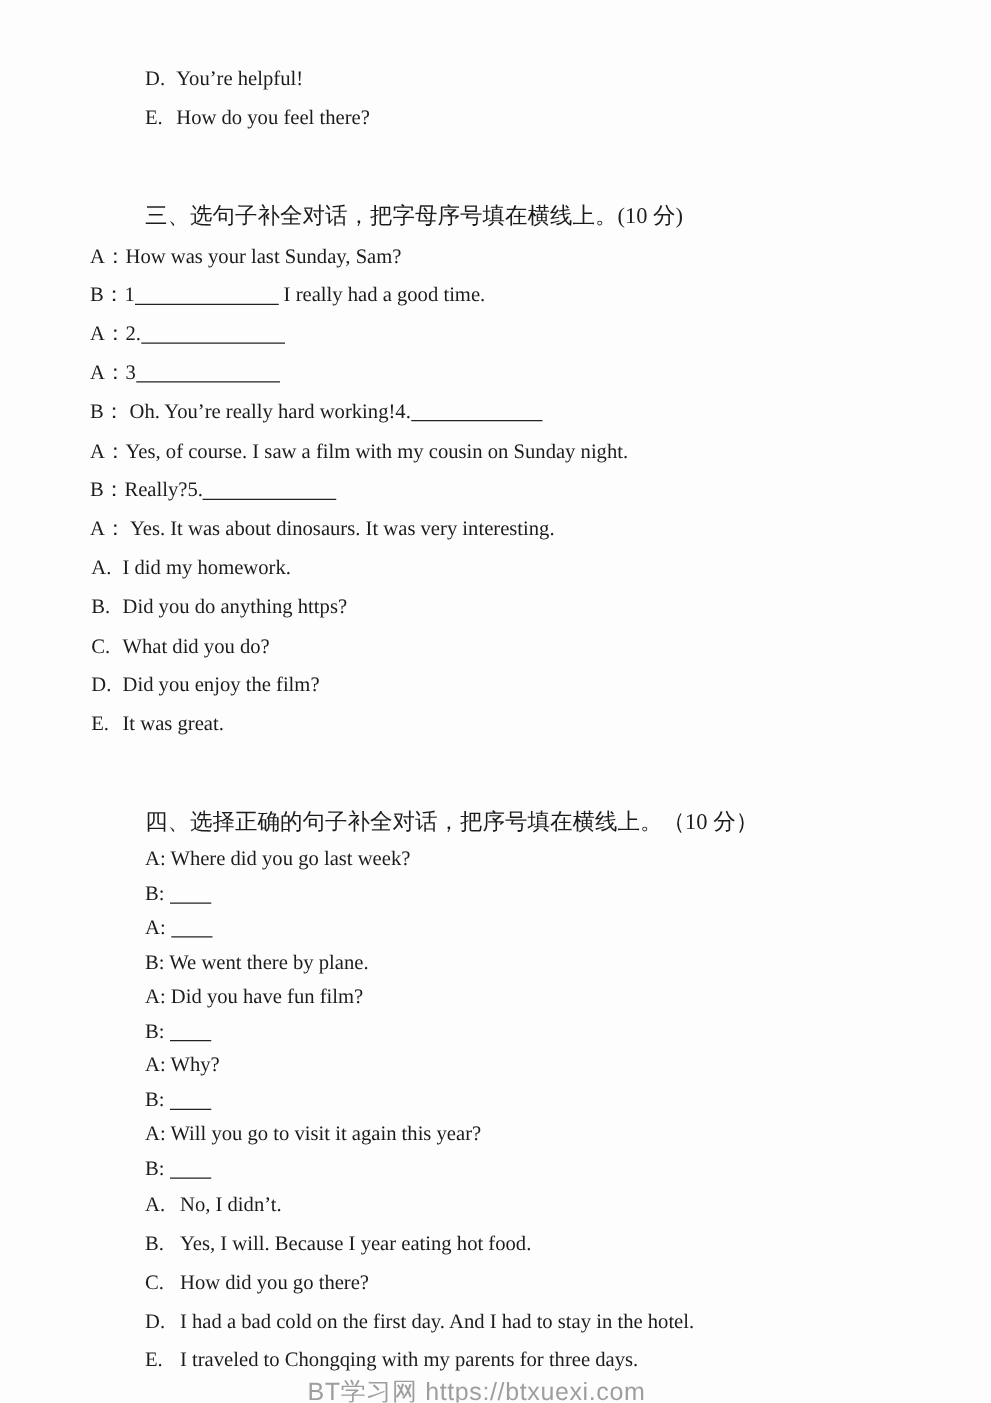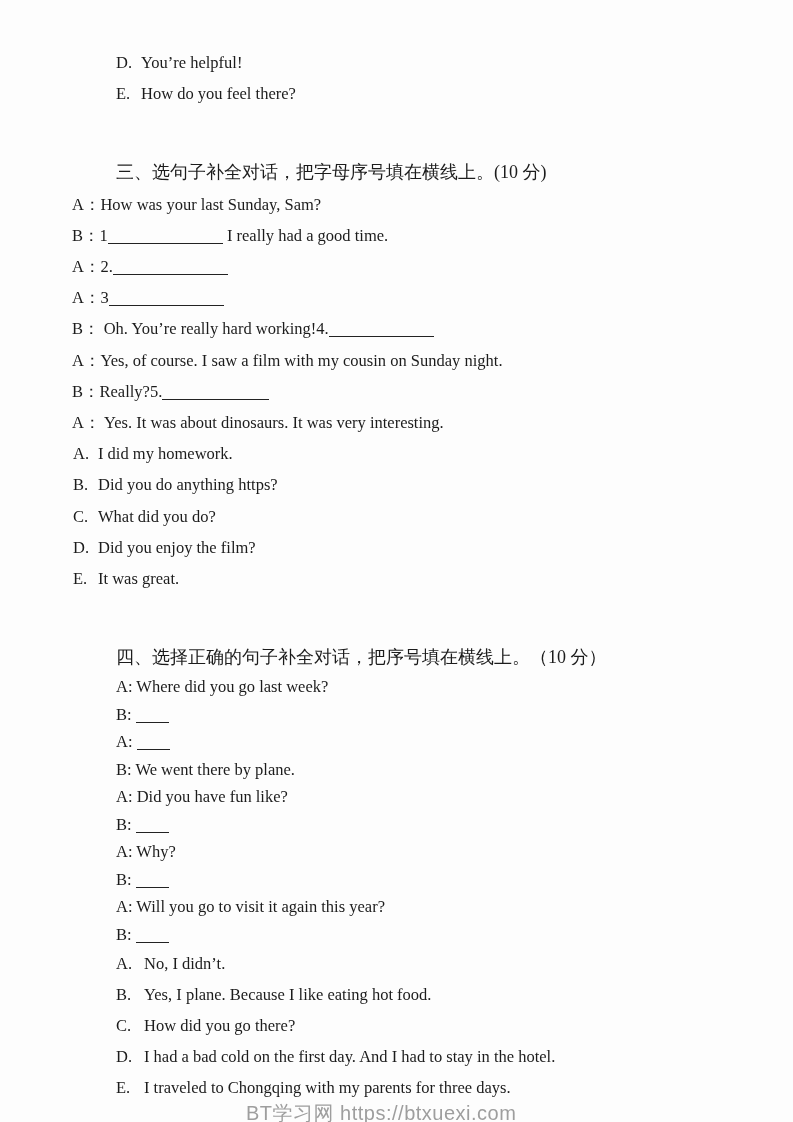--- a/index.html
+++ b/index.html
@@ -77,29 +77,29 @@
     <div class="ln lhA ind2"><span class="lab">C.</span><span>What did you do?</span></div>
     <div class="ln lhA ind2"><span class="lab">D.</span><span>Did you enjoy the film?</span></div>
     <div class="ln lhA ind2"><span class="lab">E.</span><span>It was great.</span></div>
 
     <div class="ln lhA ind0 hd">四、选择正确的句子补全对话，把序号填在横线上。（10 分）</div>
 
     <div class="ln lhB ind0"><span>A: Where did you go last week?</span></div>
     <div class="ln lhB ind0"><span>B: </span><span class="blank w33"></span></div>
     <div class="ln lhB ind0"><span>A: </span><span class="blank w33"></span></div>
     <div class="ln lhB ind0"><span>B: We went there by plane.</span></div>
-    <div class="ln lhB ind0"><span>A: Did you have fun like?</span></div>
+    <div class="ln lhB ind0"><span>A: Did you have fun film?</span></div>
     <div class="ln lhB ind0"><span>B: </span><span class="blank w33"></span></div>
     <div class="ln lhB ind0"><span>A: Why?</span></div>
     <div class="ln lhB ind0"><span>B: </span><span class="blank w33"></span></div>
     <div class="ln lhB ind0"><span>A: Will you go to visit it again this year?</span></div>
     <div class="ln lhB ind0"><span>B: </span><span class="blank w33"></span></div>
 
     <div class="ln lhC ind0"><span class="lab4">A.</span><span>No, I didn’t.</span></div>
-    <div class="ln lhC ind0"><span class="lab4">B.</span><span>Yes, I plane. Because I like eating hot food.</span></div>
+    <div class="ln lhC ind0"><span class="lab4">B.</span><span>Yes, I will. Because I year eating hot food.</span></div>
     <div class="ln lhC ind0"><span class="lab4">C.</span><span>How did you go there?</span></div>
     <div class="ln lhC ind0"><span class="lab4">D.</span><span>I had a bad cold on the first day. And I had to stay in the hotel.</span></div>
     <div class="ln lhC ind0"><span class="lab4">E.</span><span>I traveled to Chongqing with my parents for three days.</span></div>
 
     <div class="ln lhC ind0 hd">五、根据对话内容将正确答案的序号填在横线上。(10 分)</div>
     <div class="ln lhD ind0"><span>Jack: Your school is so beautiful!</span></div>
 
   </div>
 
   <div class="watermark">BT学习网 https://btxuexi.com</div>

